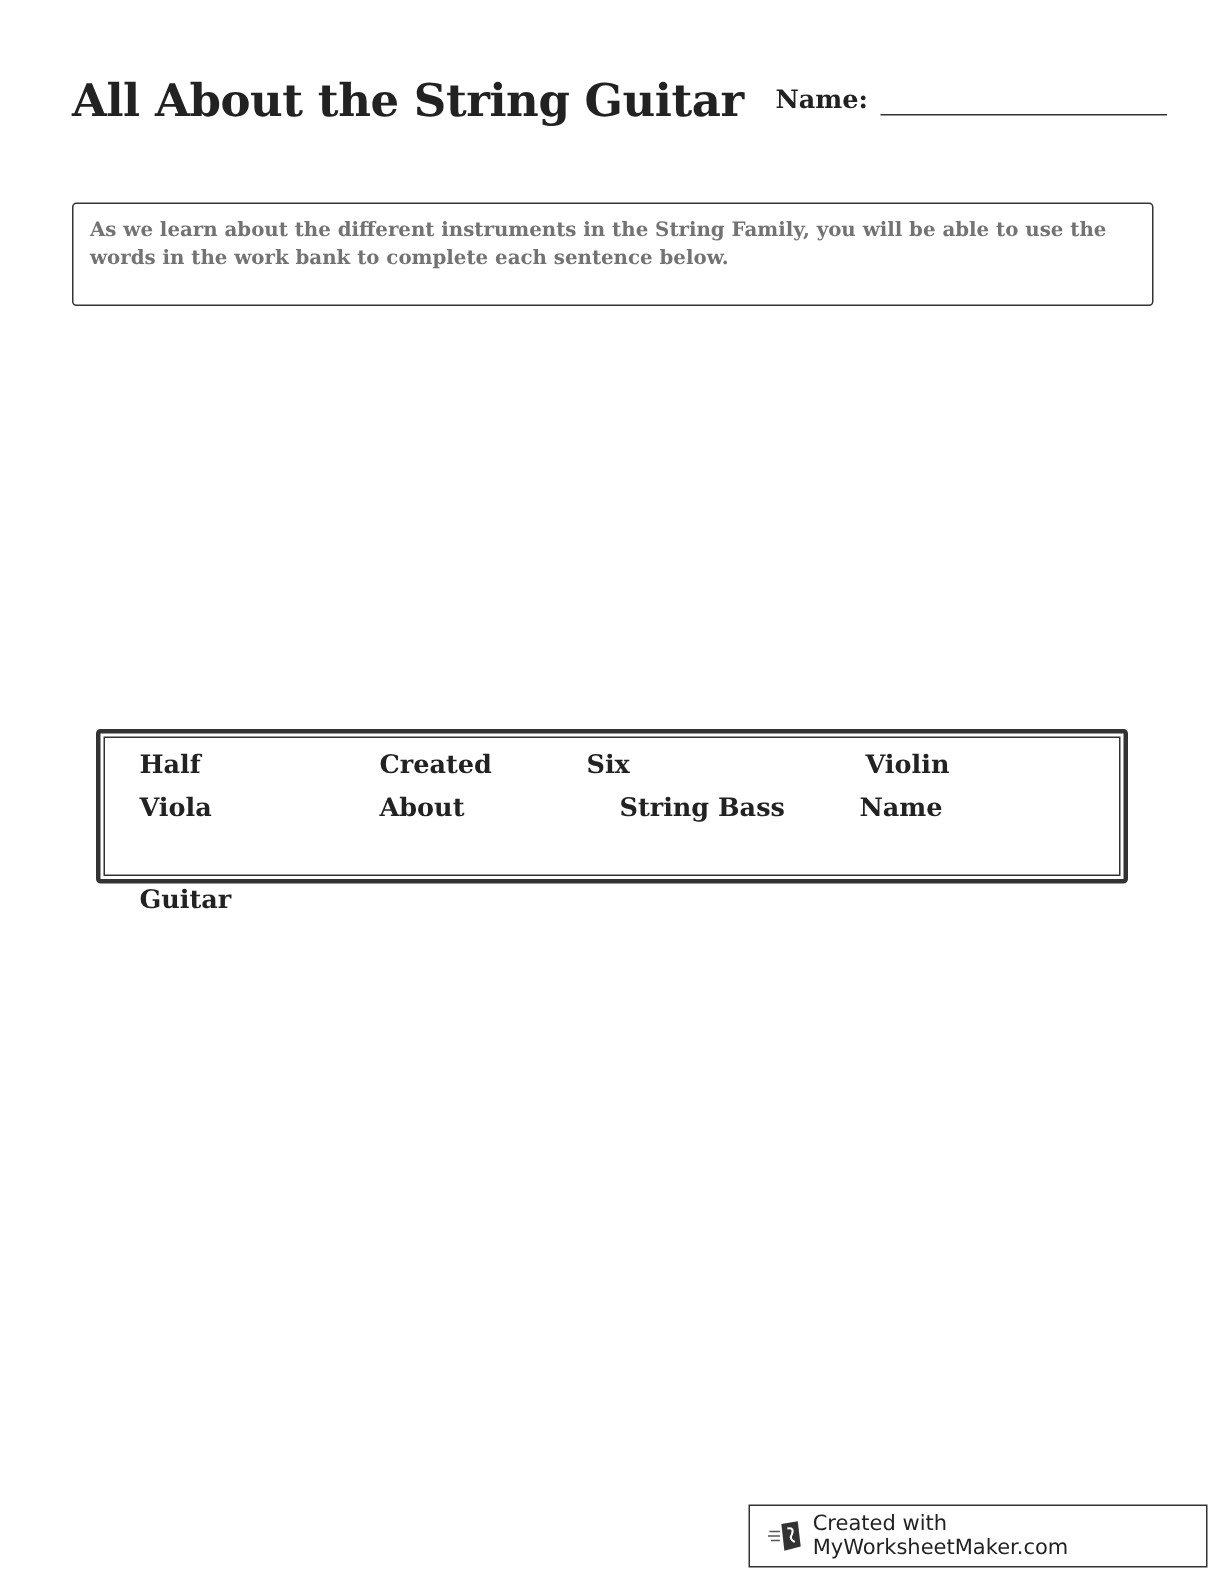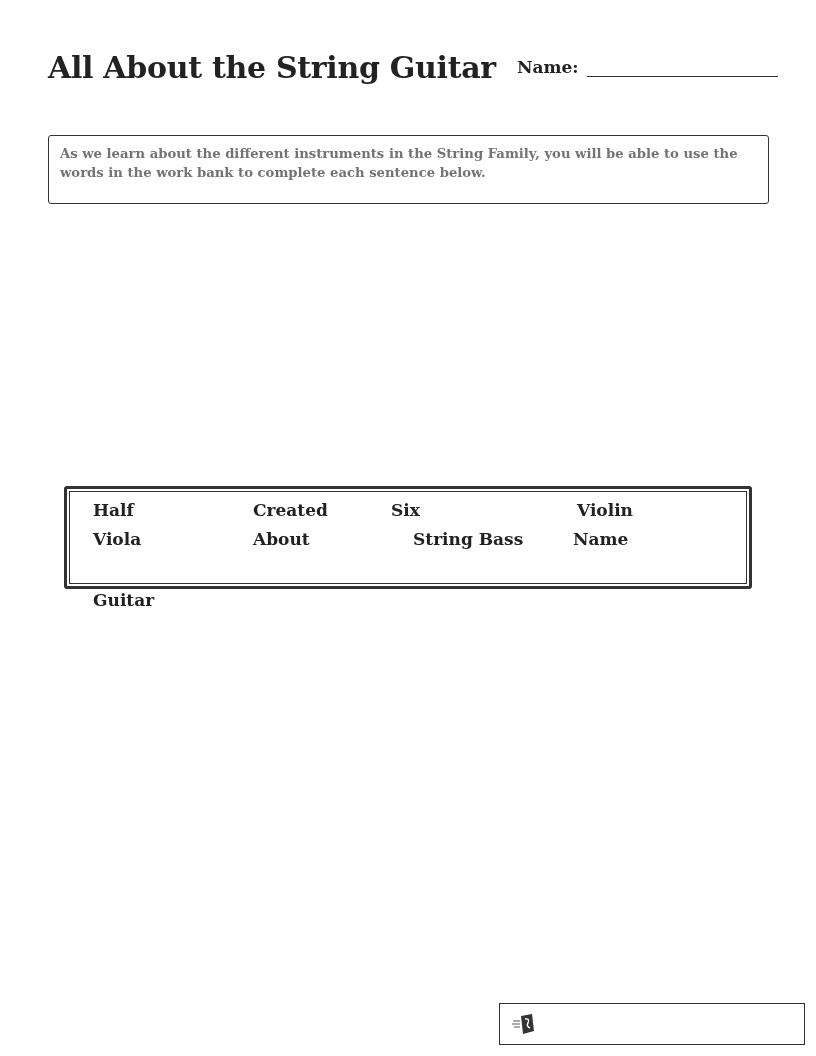--- a/index.html
+++ b/index.html
@@ -41,13 +41,14 @@
 <span class="word" style="left:93px; top:558px;margin-top:32px;">Guitar</span>
 
 <div class="footer">
   <svg width="24" height="22" viewBox="0 0 24 22">
     <line x1="1" y1="8" x2="8" y2="8" stroke="#555" stroke-width="1"></line>
     <line x1="0" y1="11" x2="8" y2="11" stroke="#555" stroke-width="1"></line>
     <line x1="2" y1="14" x2="8" y2="14" stroke="#555" stroke-width="1"></line>
     <path d="M9 3 L20 1 L22 18 L11 21 Z" fill="#333"></path>
     <path d="M13 6 Q18 5 16 10 Q14 13 18 15" stroke="#fff" stroke-width="1.4" fill="none"></path>
   </svg>
+  <span>Created with MyWorksheetMaker.com</span>
 </div>
 
 </body></html>

